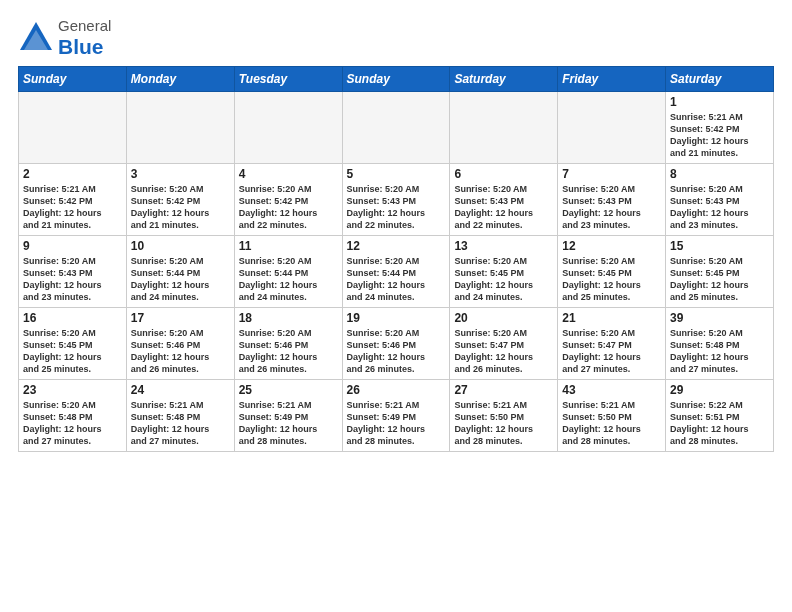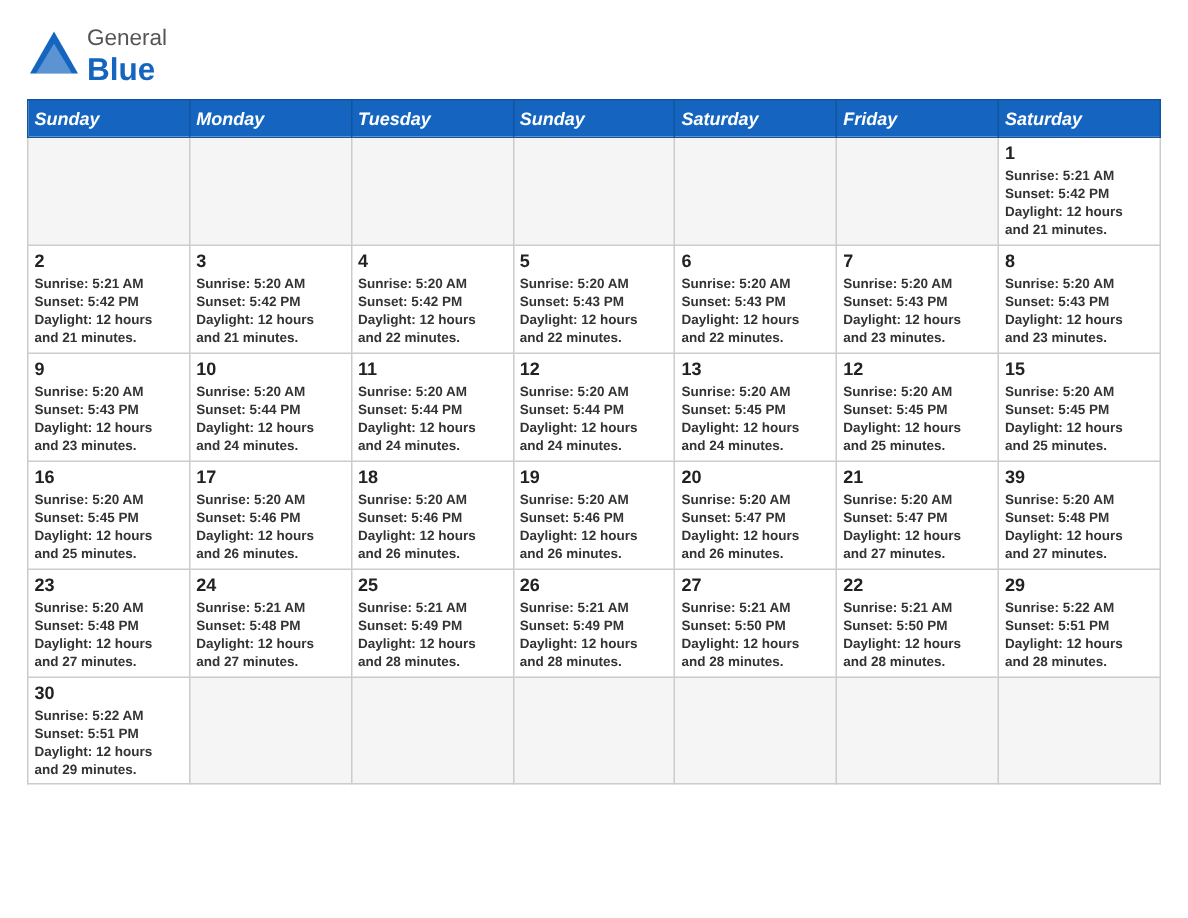--- a/index.html
+++ b/index.html
@@ -319,44 +319,29 @@
 and 28 minutes.</div>
           </td>
           <td>
             <span class="day-number">27</span>
             <div class="day-info" style="white-space: pre-line;">Sunrise: 5:21 AM
 Sunset: 5:50 PM
 Daylight: 12 hours
 and 28 minutes.</div>
           </td>
           <td>
-            <span class="day-number">22</span>
+            <span class="day-number">43</span>
             <div class="day-info" style="white-space: pre-line;">Sunrise: 5:21 AM
 Sunset: 5:50 PM
 Daylight: 12 hours
 and 28 minutes.</div>
           </td>
           <td>
             <span class="day-number">29</span>
             <div class="day-info" style="white-space: pre-line;">Sunrise: 5:22 AM
 Sunset: 5:51 PM
 Daylight: 12 hours
 and 28 minutes.</div>
           </td>
-        </tr>
-        <tr class="last-row">
-          <td>
-            <span class="day-number">30</span>
-            <div class="day-info" style="white-space: pre-line;">Sunrise: 5:22 AM
-Sunset: 5:51 PM
-Daylight: 12 hours
-and 29 minutes.</div>
-          </td>
-          <td class="empty"></td>
-          <td class="empty"></td>
-          <td class="empty"></td>
-          <td class="empty"></td>
-          <td class="empty"></td>
-          <td class="empty"></td>
         </tr>
       </tbody>
   </table>
 </div>
 
 </body></html>

